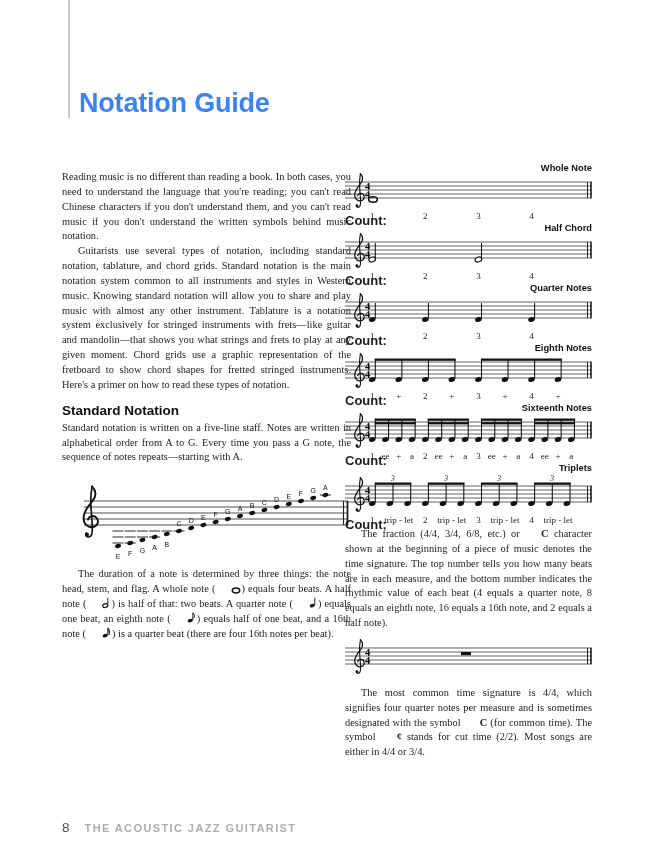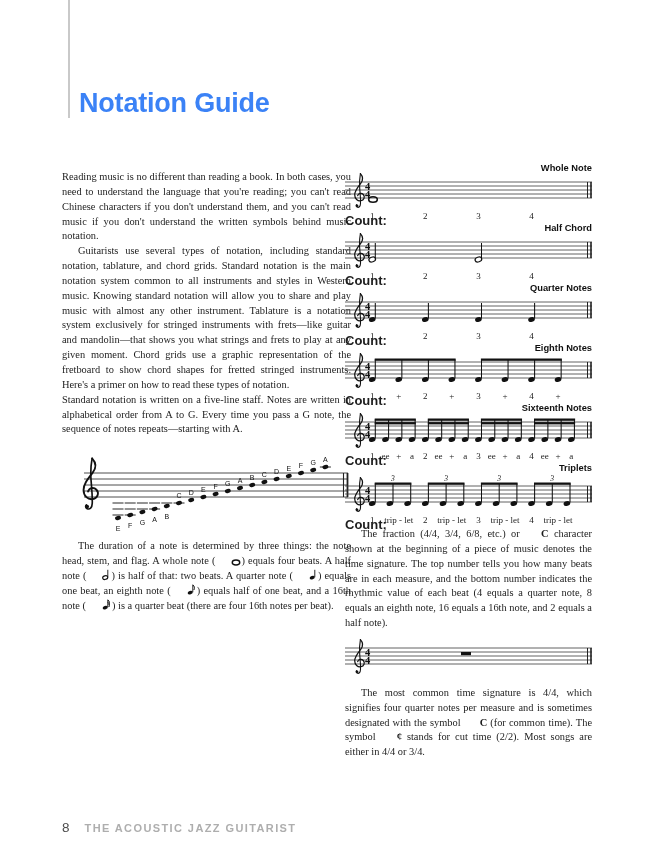--- a/index.html
+++ b/index.html
@@ -63,20 +63,21 @@
     </g>
   </defs>
 </svg>
 
 <div class="title-rule"></div>
 <h1 class="page-title">Notation Guide</h1>
 
 <div class="col-left">
   <p class="body">Reading music is no different than reading a book. In both cases, you need to understand the language that you're reading; you can't read Chinese characters if you don't understand them, and you can't read music if you don't understand the written symbols behind music notation.</p>
   <p class="body indent">Guitarists use several types of notation, including standard notation, tablature, and chord grids. Standard notation is the main notation system common to all instruments and styles in Western music. Knowing standard notation will allow you to share and play music with almost any other instrument. Tablature is a notation system exclusively for stringed instruments with frets—like guitar and mandolin—that shows you what strings and frets to play at any given moment. Chord grids use a graphic representation of the fretboard to show chord shapes for fretted stringed instruments. Here's a primer on how to read these types of notation.</p>
+  <h2 class="section">Standard Notation</h2>
   <p class="body">Standard notation is written on a five-line staff. Notes are written in alphabetical order from A to G. Every time you pass a G note, the sequence of notes repeats—starting with A.</p>
   <div class="scale-fig" id="scale-fig">
       <svg width="289" height="96" viewBox="0 0 289 96">
         <line x1="22" y1="30" x2="286" y2="30" stroke="#3a3a3a" stroke-width="0.9"></line>
         <line x1="22" y1="36" x2="286" y2="36" stroke="#3a3a3a" stroke-width="0.9"></line>
         <line x1="22" y1="42" x2="286" y2="42" stroke="#3a3a3a" stroke-width="0.9"></line>
         <line x1="22" y1="48" x2="286" y2="48" stroke="#3a3a3a" stroke-width="0.9"></line>
         <line x1="22" y1="54" x2="286" y2="54" stroke="#3a3a3a" stroke-width="0.9"></line>
         <line x1="281.5" y1="30" x2="281.5" y2="54" stroke="#222" stroke-width="1.1"></line>
         <line x1="285.5" y1="30" x2="285.5" y2="54" stroke="#222" stroke-width="1.8"></line>

